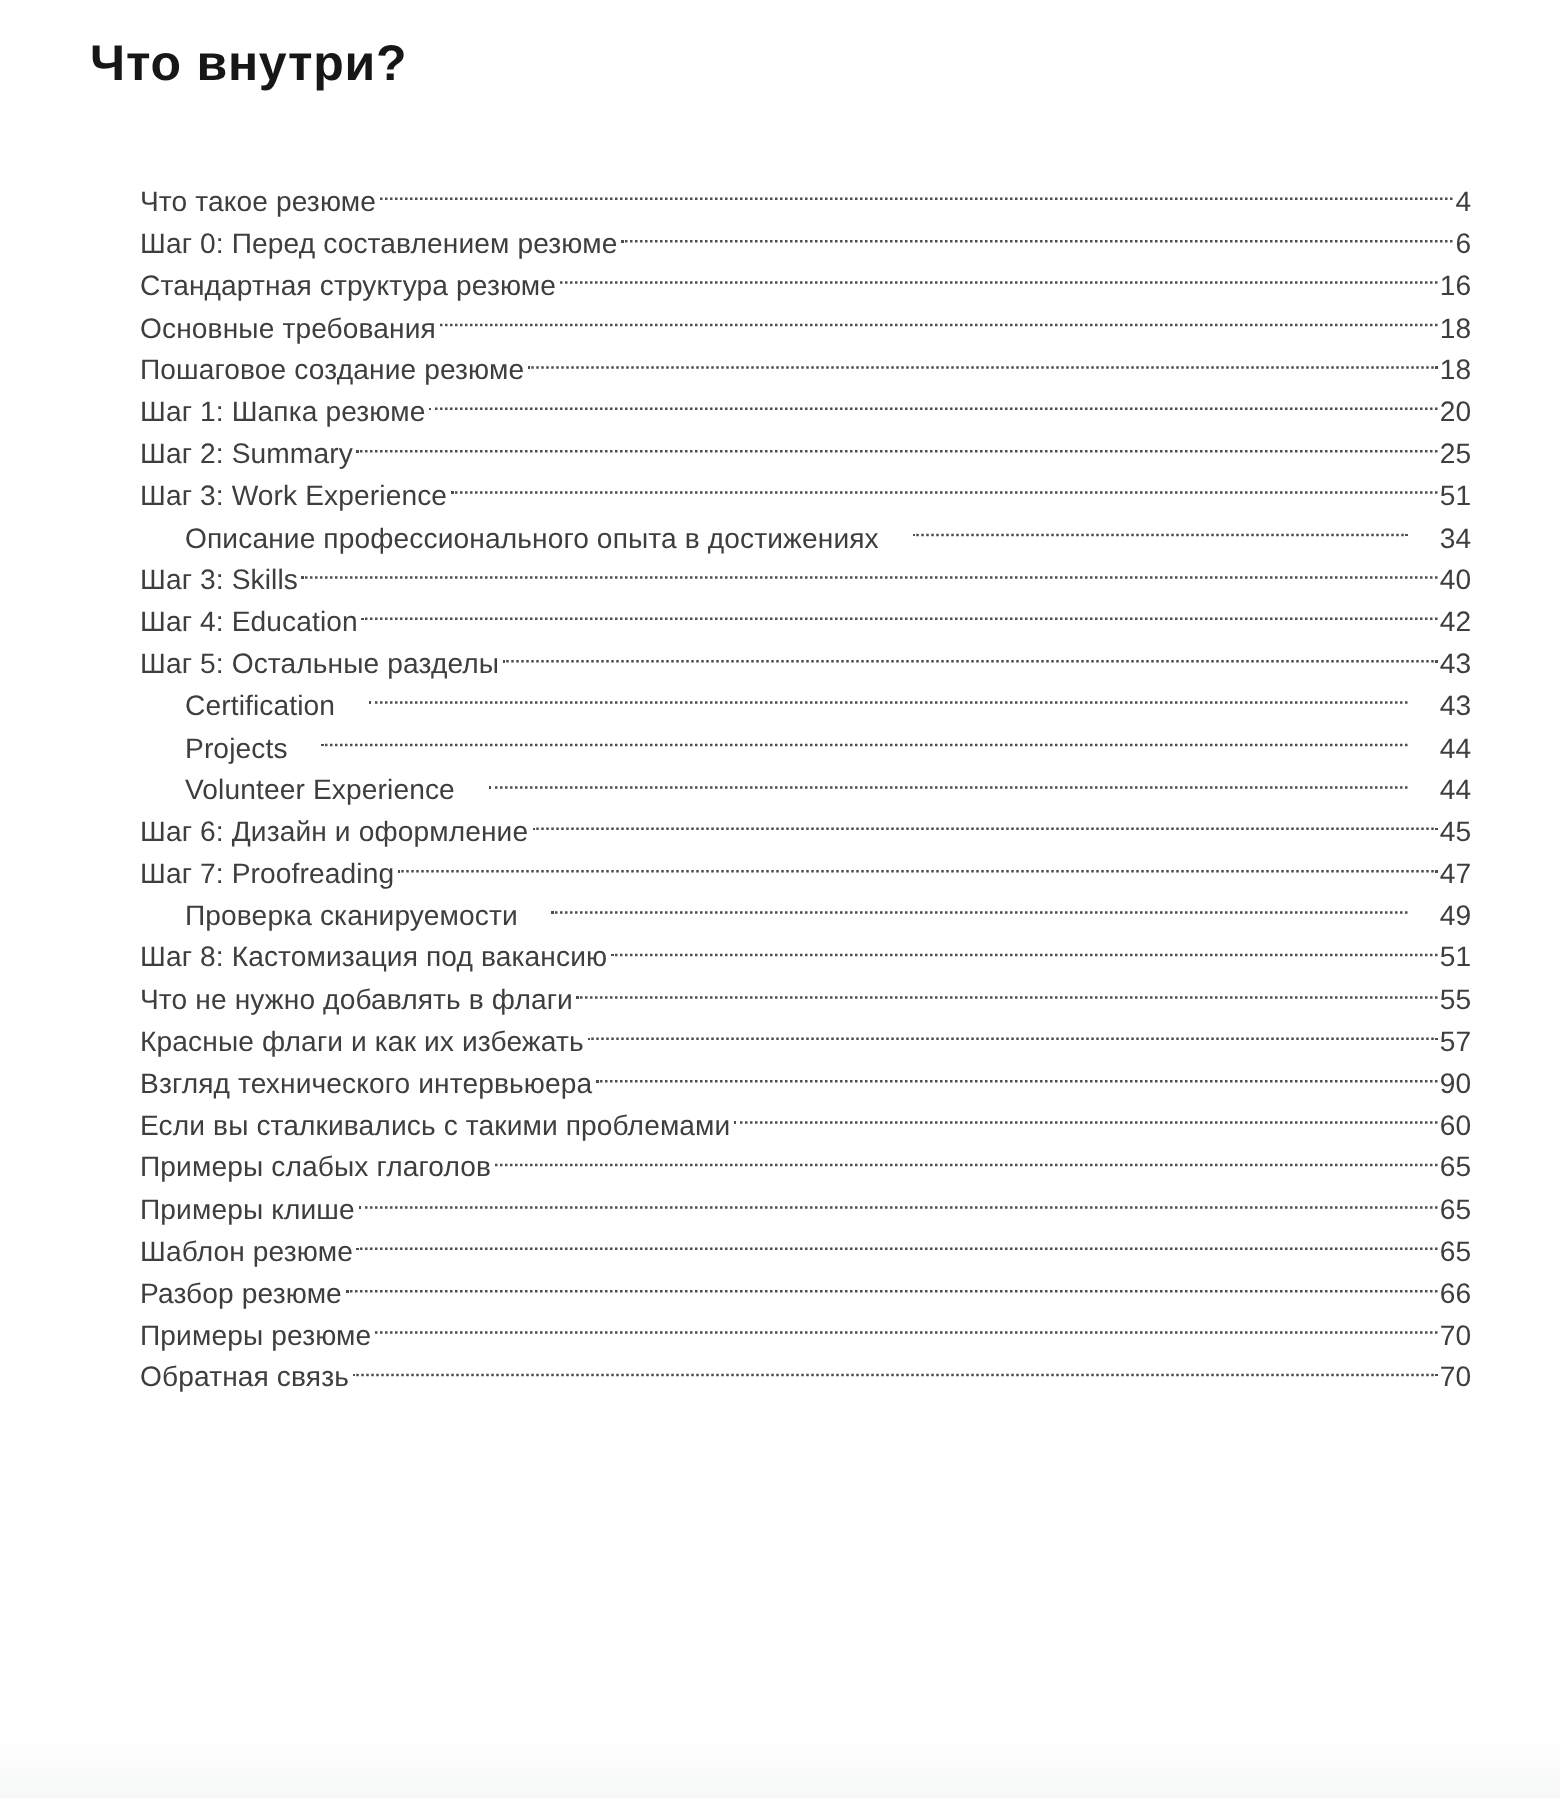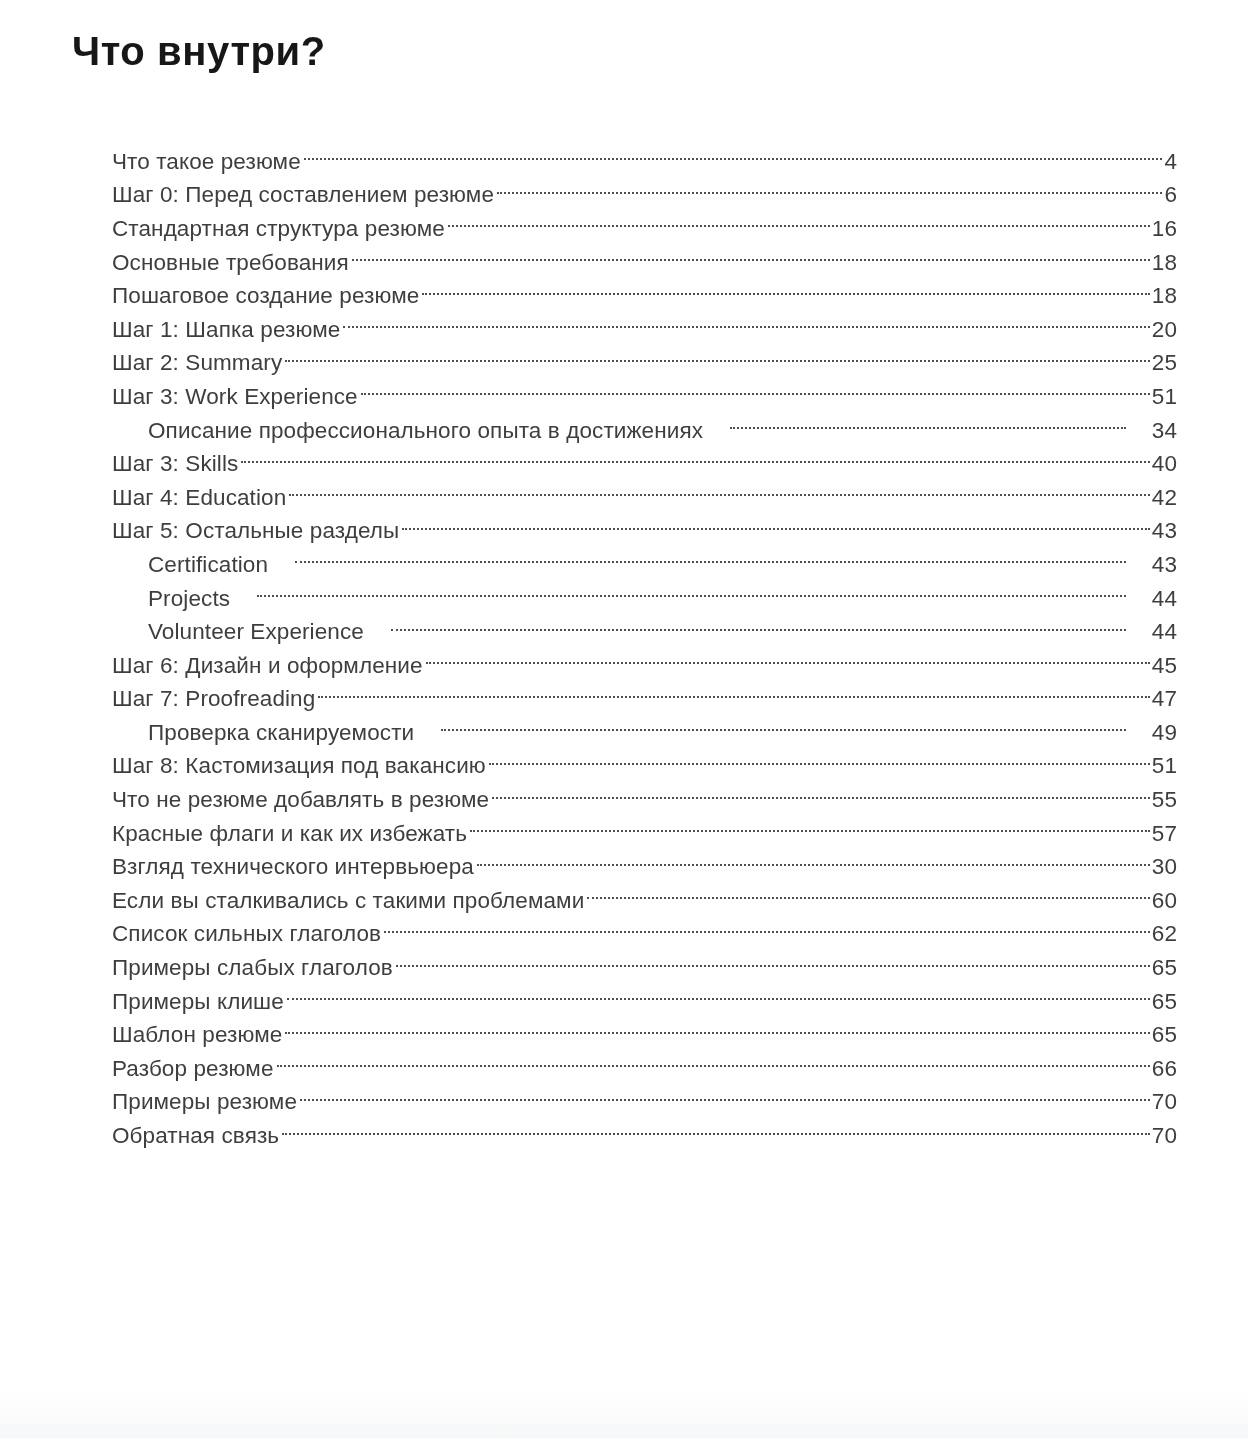--- a/index.html
+++ b/index.html
@@ -153,43 +153,38 @@
         <span class="toc-label">Проверка сканируемости</span>
         <span class="toc-leader"></span>
         <span class="toc-page">49</span>
       </div>
       <div class="toc-row">
         <span class="toc-label">Шаг 8: Кастомизация под вакансию</span>
         <span class="toc-leader"></span>
         <span class="toc-page">51</span>
       </div>
       <div class="toc-row">
-        <span class="toc-label">Что не резюме добавлять в резюме</span>
+        <span class="toc-label">Что не нужно добавлять в флаги</span>
         <span class="toc-leader"></span>
         <span class="toc-page">55</span>
       </div>
       <div class="toc-row">
         <span class="toc-label">Красные флаги и как их избежать</span>
         <span class="toc-leader"></span>
         <span class="toc-page">57</span>
       </div>
       <div class="toc-row">
         <span class="toc-label">Взгляд технического интервьюера</span>
         <span class="toc-leader"></span>
-        <span class="toc-page">30</span>
+        <span class="toc-page">90</span>
       </div>
       <div class="toc-row">
         <span class="toc-label">Если вы сталкивались с такими проблемами</span>
         <span class="toc-leader"></span>
         <span class="toc-page">60</span>
-      </div>
-      <div class="toc-row">
-        <span class="toc-label">Список сильных глаголов</span>
-        <span class="toc-leader"></span>
-        <span class="toc-page">62</span>
       </div>
       <div class="toc-row">
         <span class="toc-label">Примеры слабых глаголов</span>
         <span class="toc-leader"></span>
         <span class="toc-page">65</span>
       </div>
       <div class="toc-row">
         <span class="toc-label">Примеры клише</span>
         <span class="toc-leader"></span>
         <span class="toc-page">65</span>

